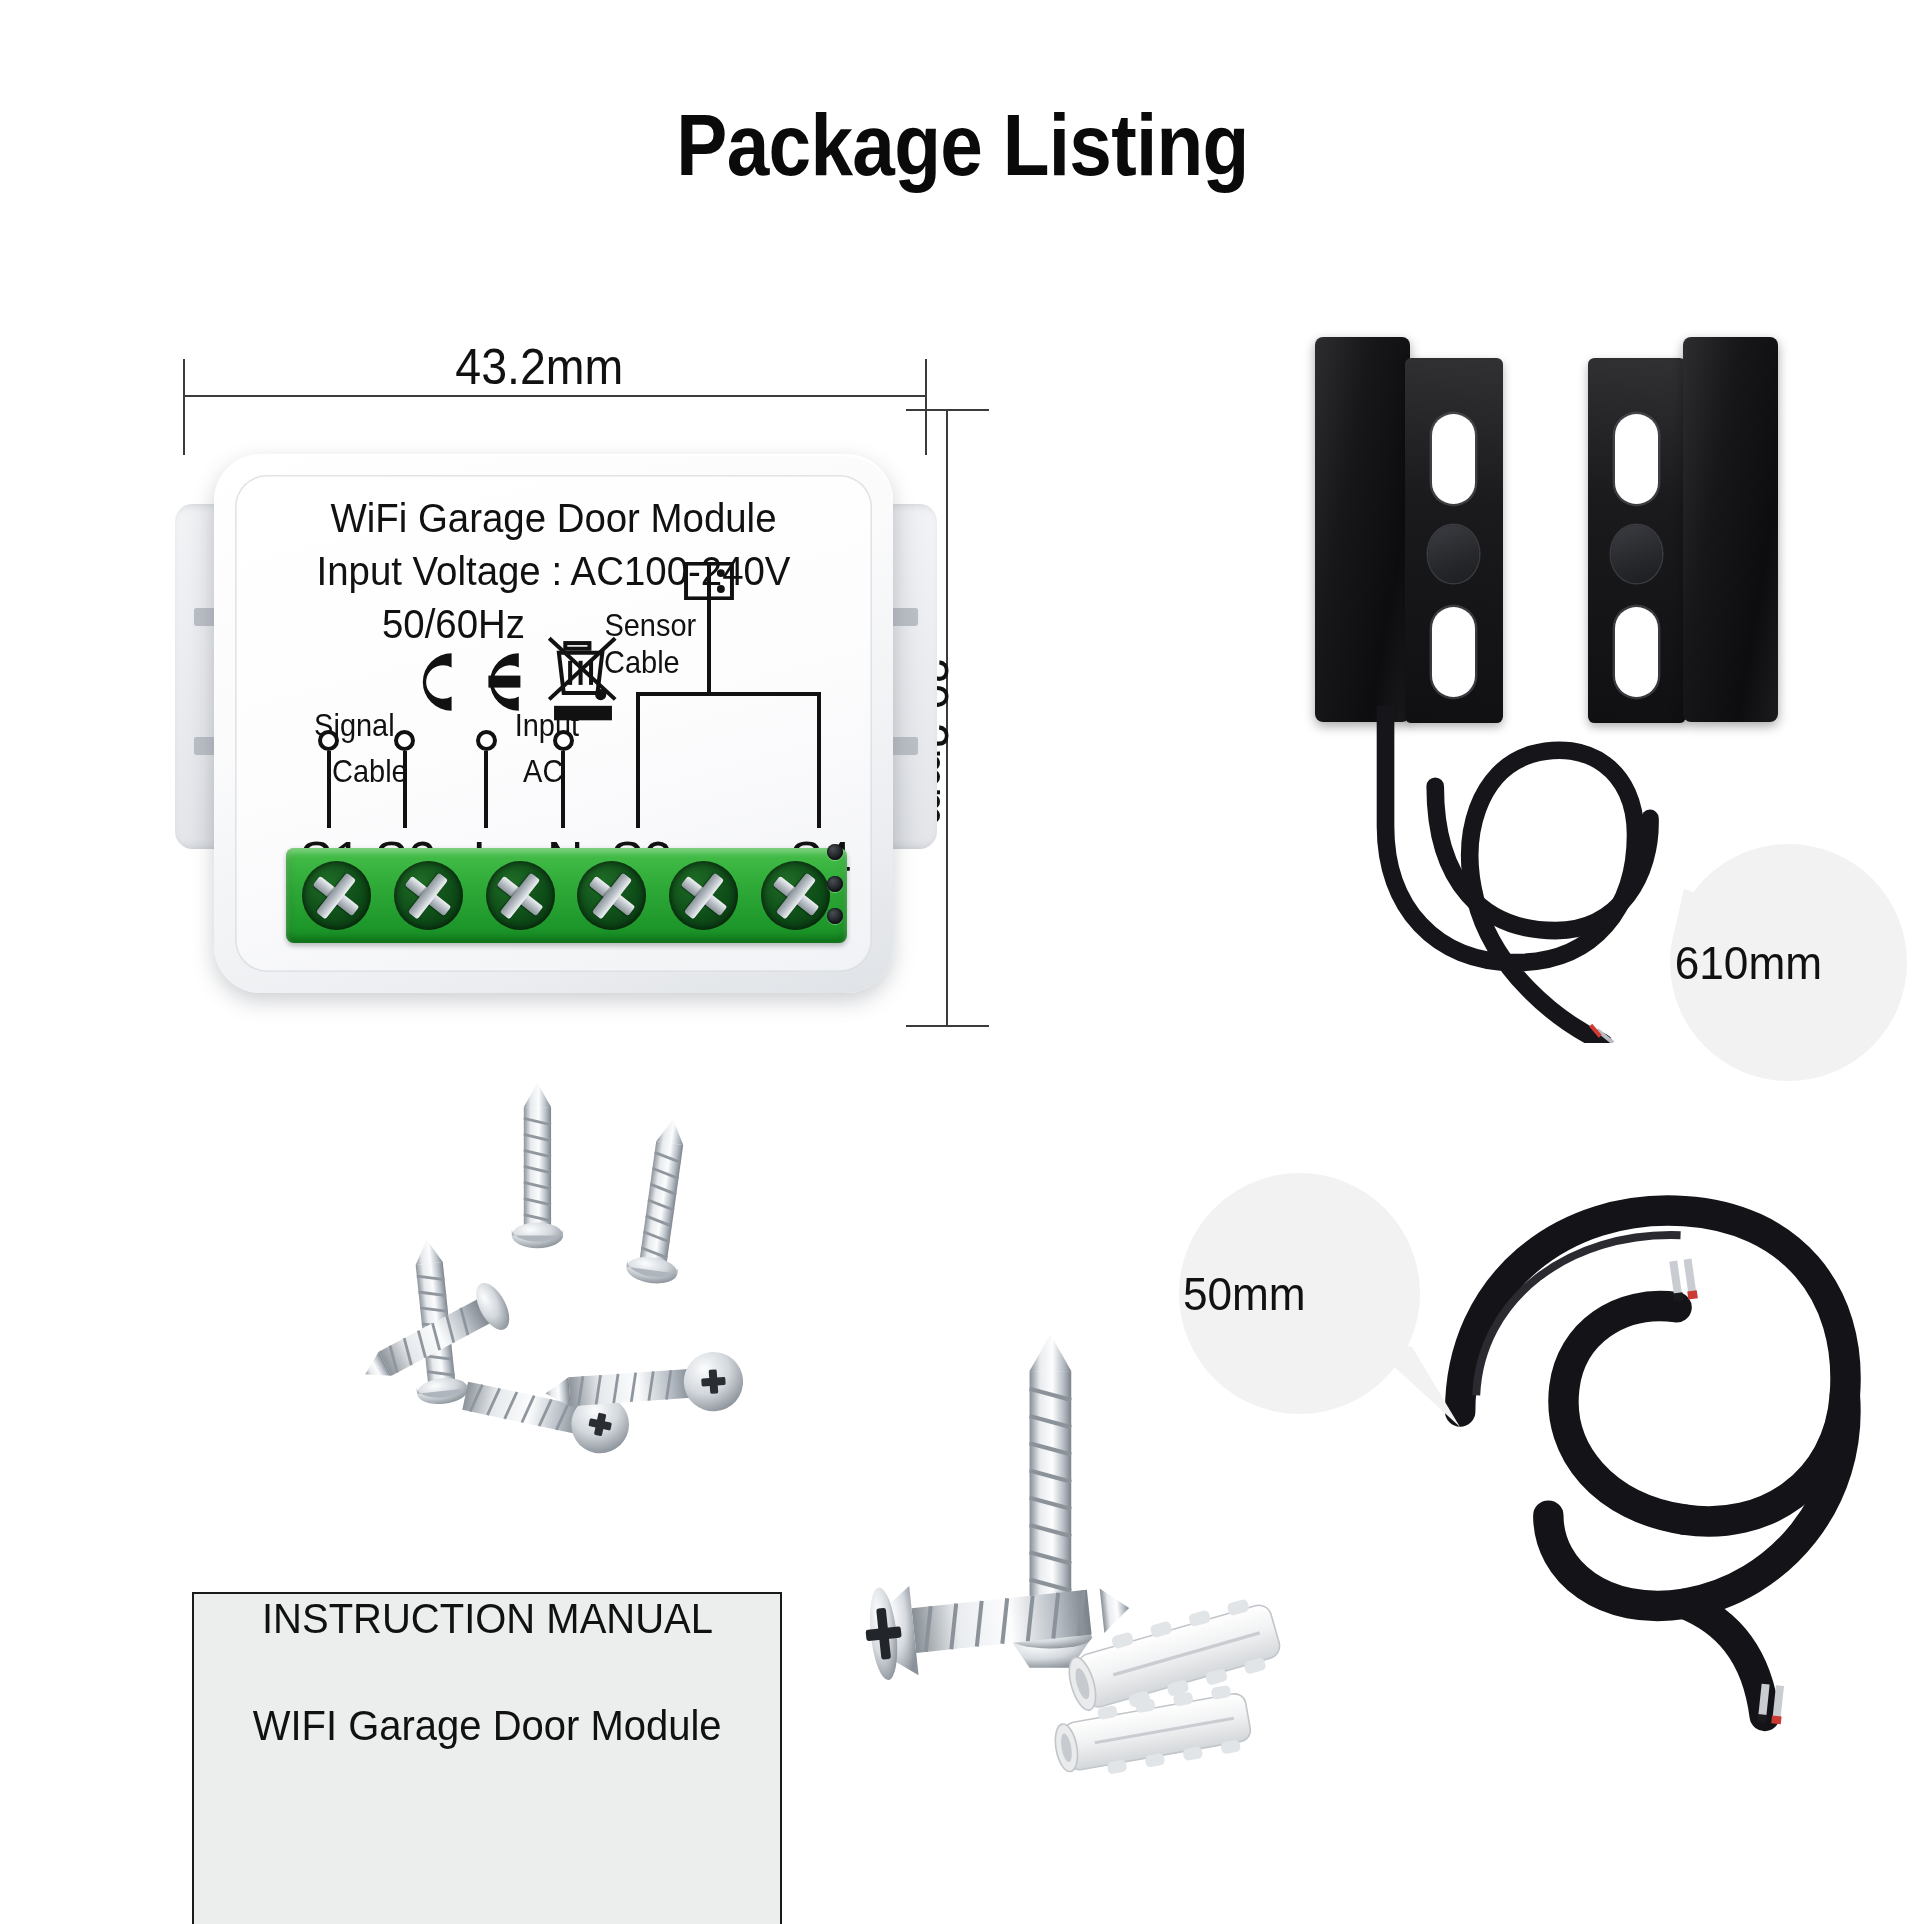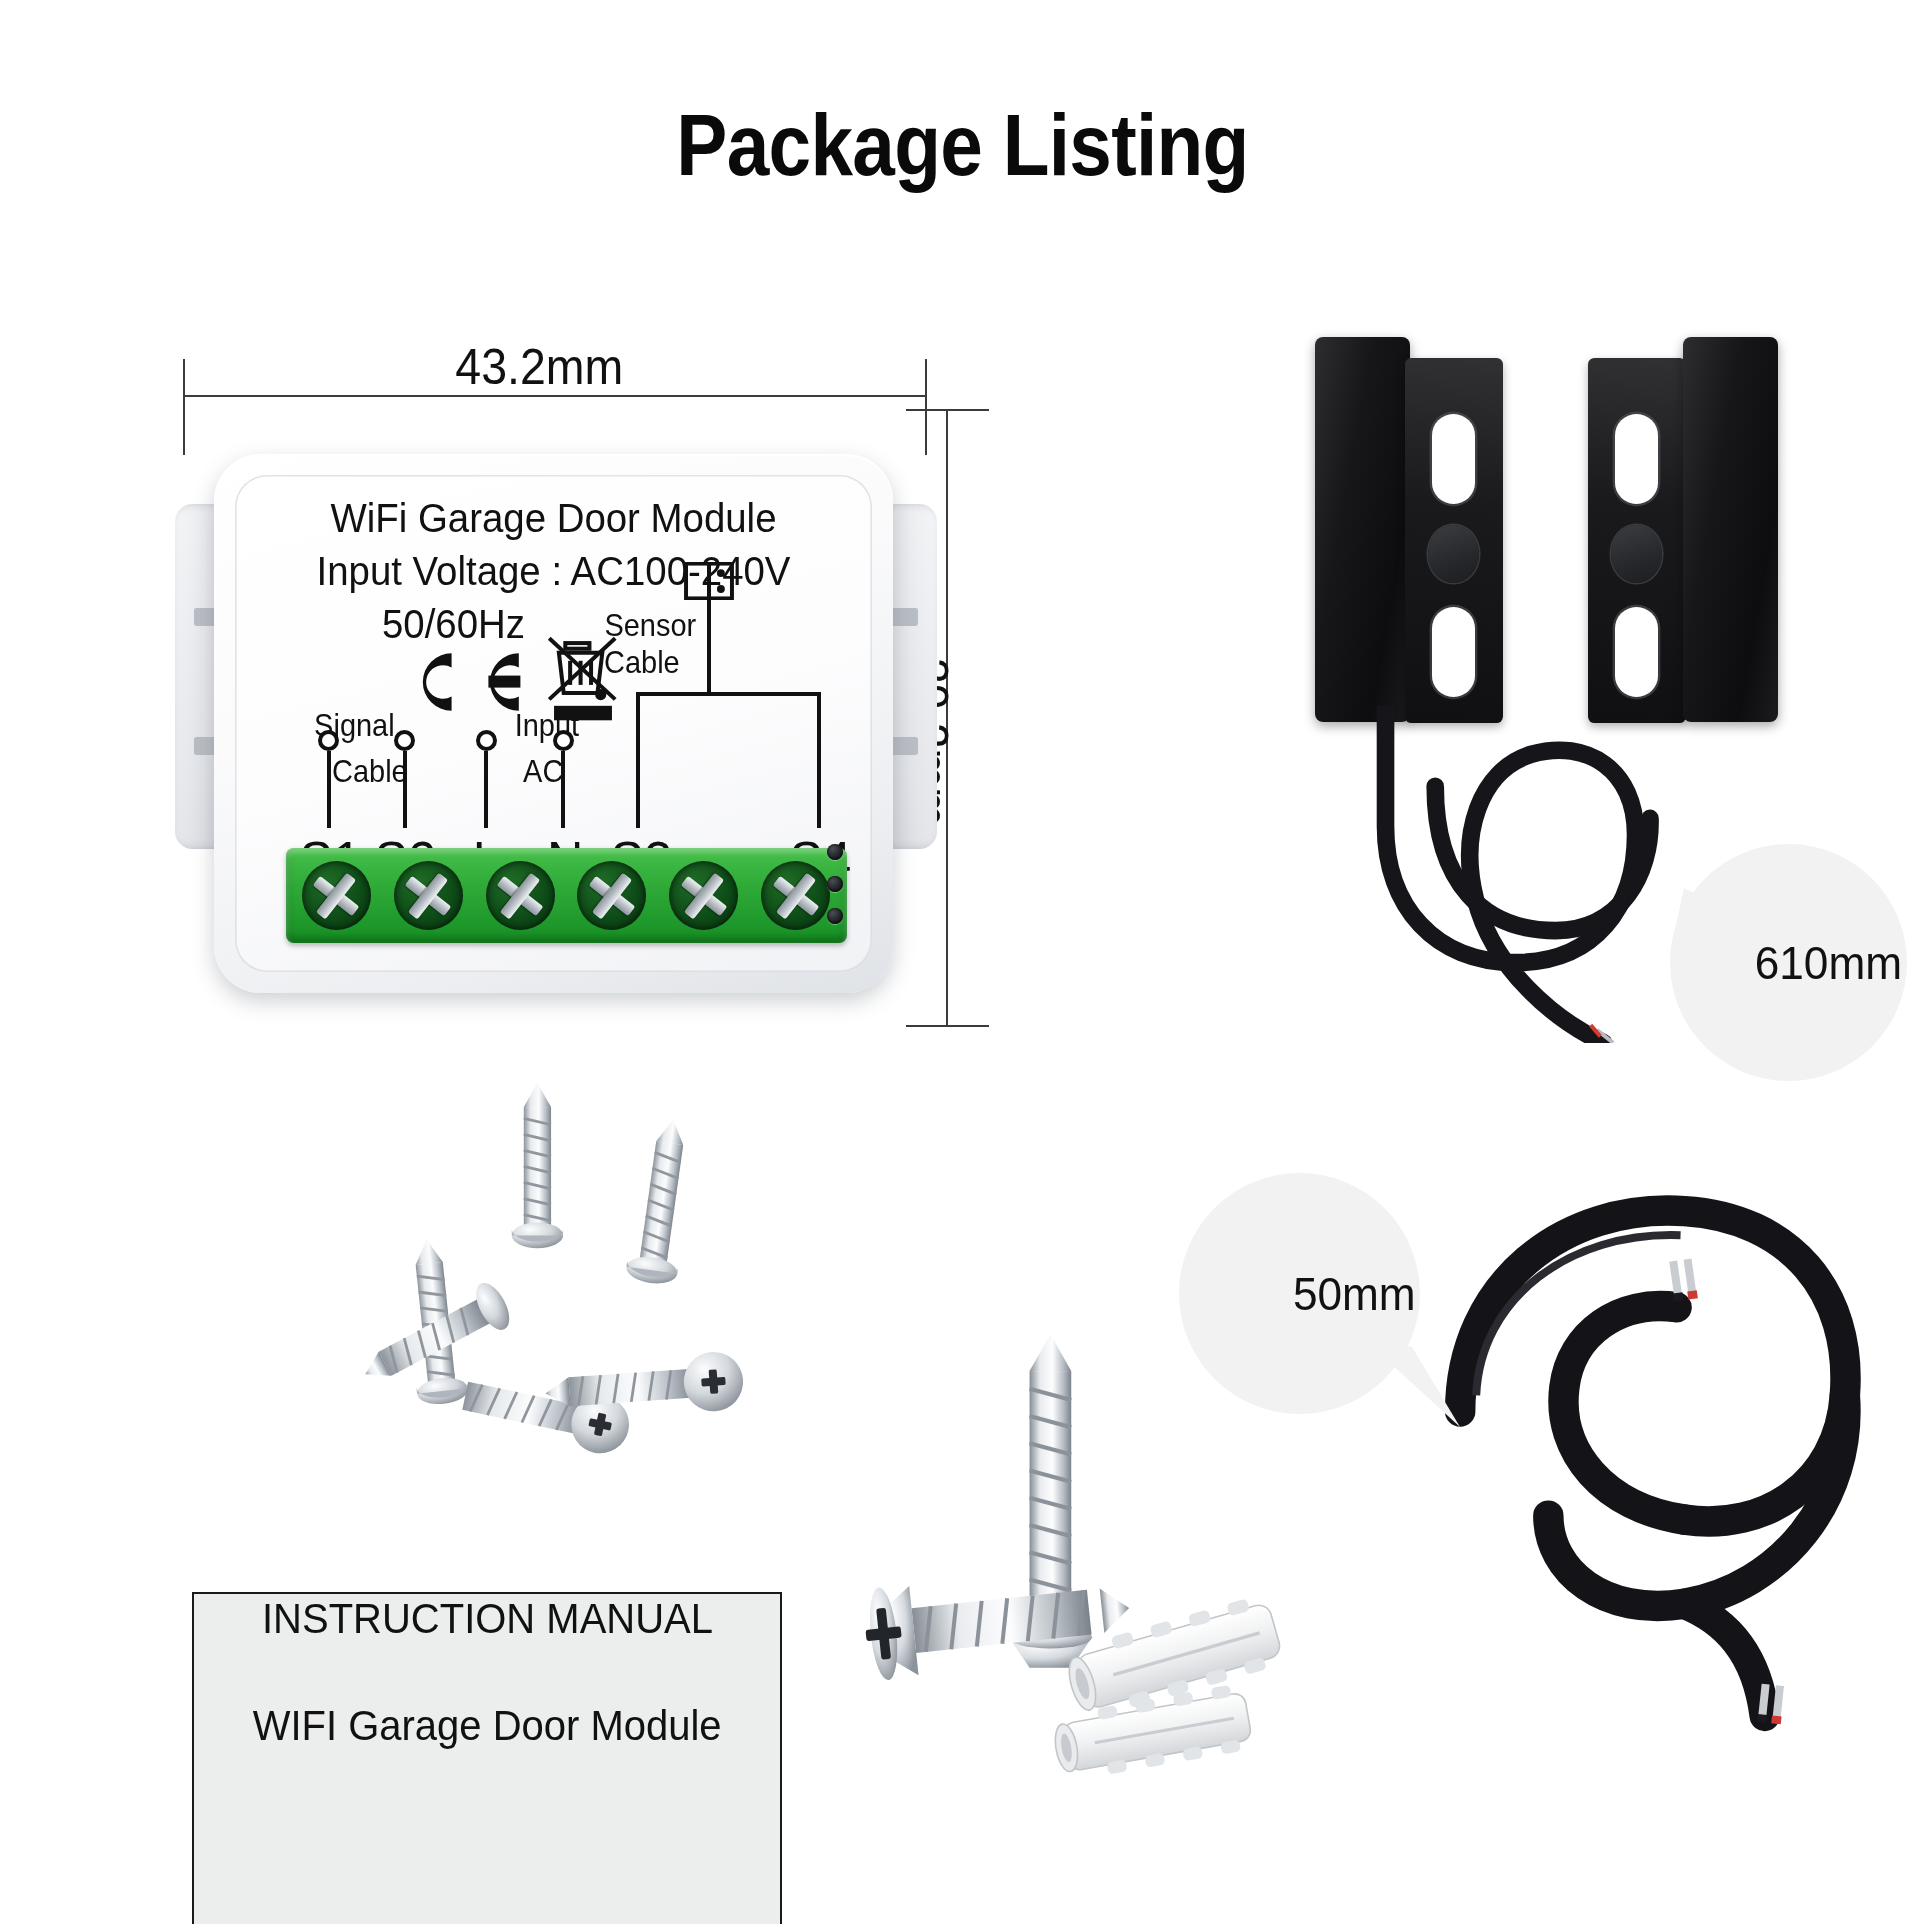--- a/index.html
+++ b/index.html
@@ -149,21 +149,21 @@
     box-shadow:0 0 0 1.6px rgba(120,122,128,.35);
   }
 
   
   .sens-cable{position:absolute;left:1315px;top:706px;width:577px;height:337px;}
 
   
   .bubble{
     position:absolute;border-radius:50%;
     background:#f2f2f2;
-    display:flex;align-items:center;justify-content:flex-end;
+    display:flex;align-items:center;justify-content:flex-start;
     font-size:47px;color:#111;
   }
   .bubble span{transform:scaleX(.94);}
 
   
   .manual{
     position:absolute;left:192px;top:1592px;width:590px;height:364px;
     background:#eceded;border:2.4px solid #1a1a1a;box-sizing:border-box;
     display:flex;flex-direction:column;align-items:center;gap:58px;
   }

